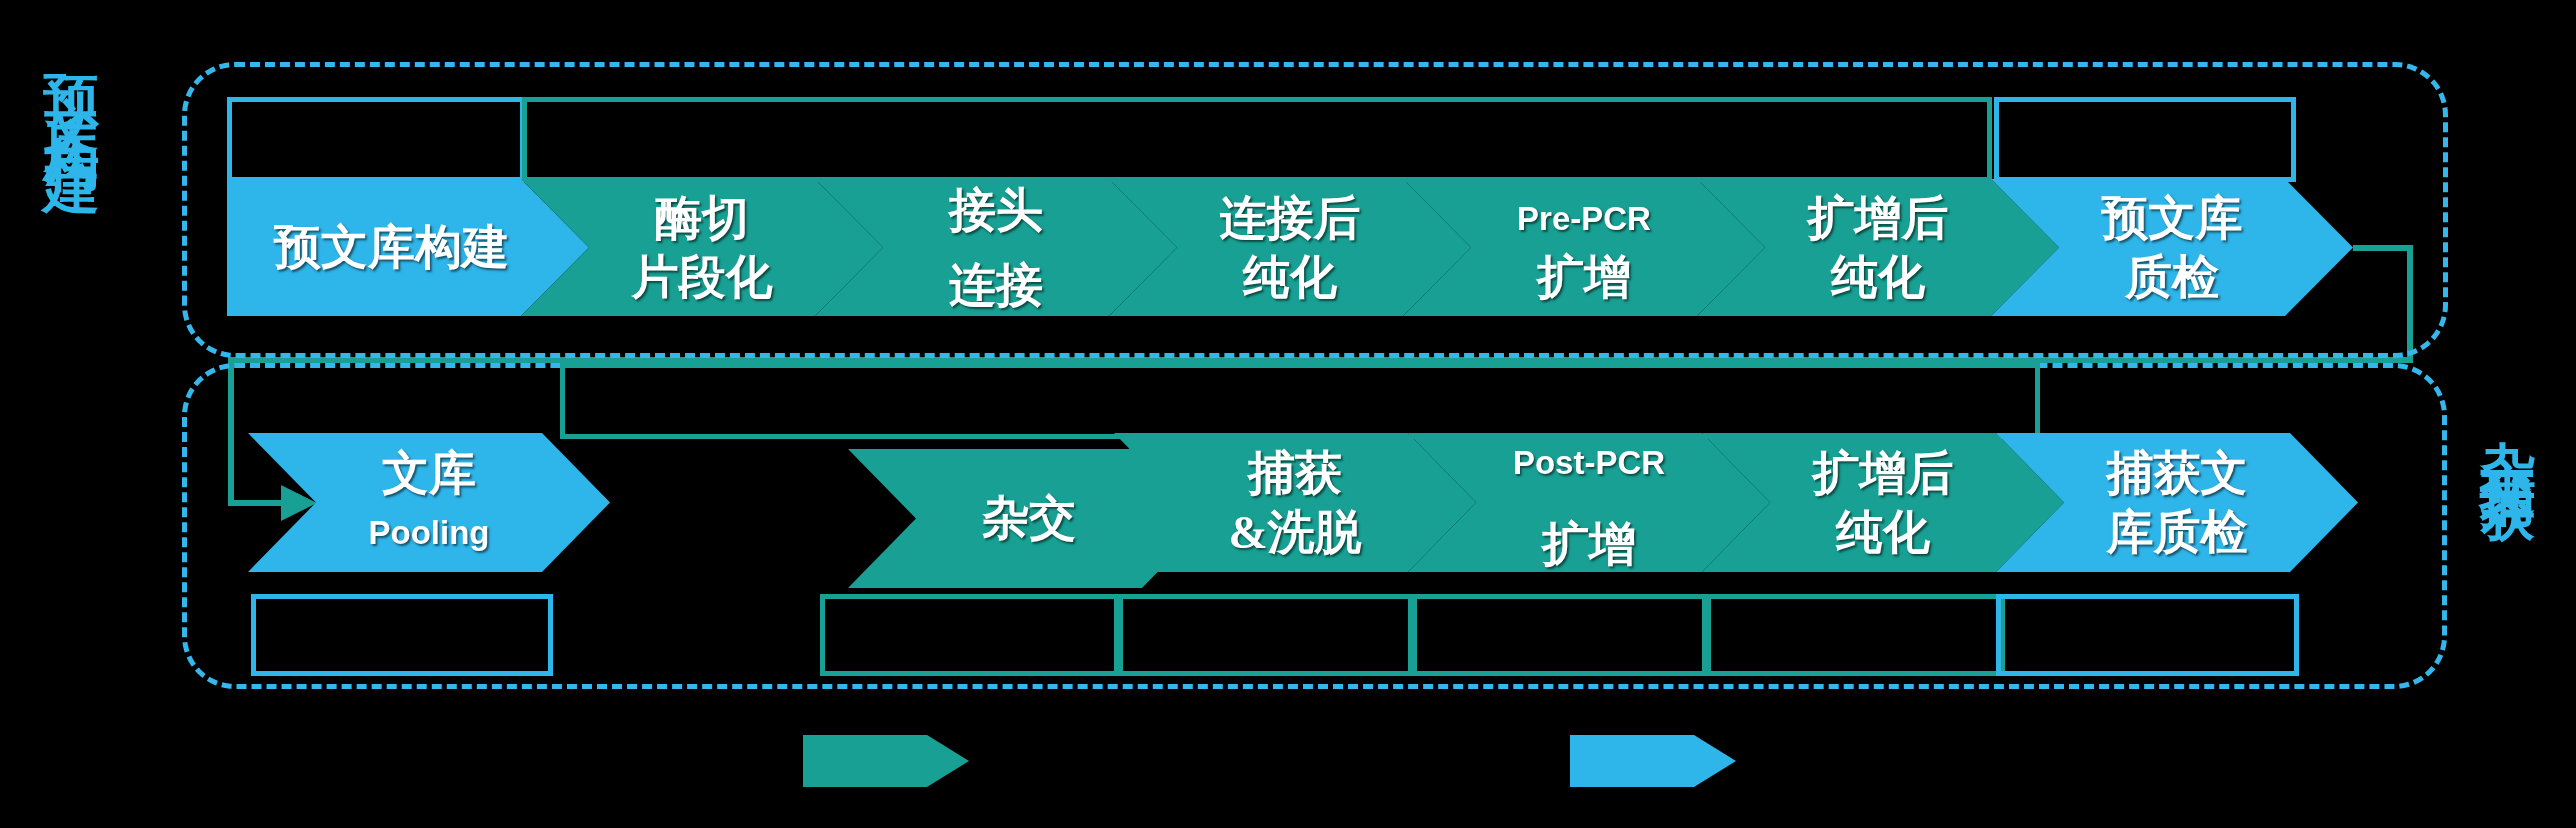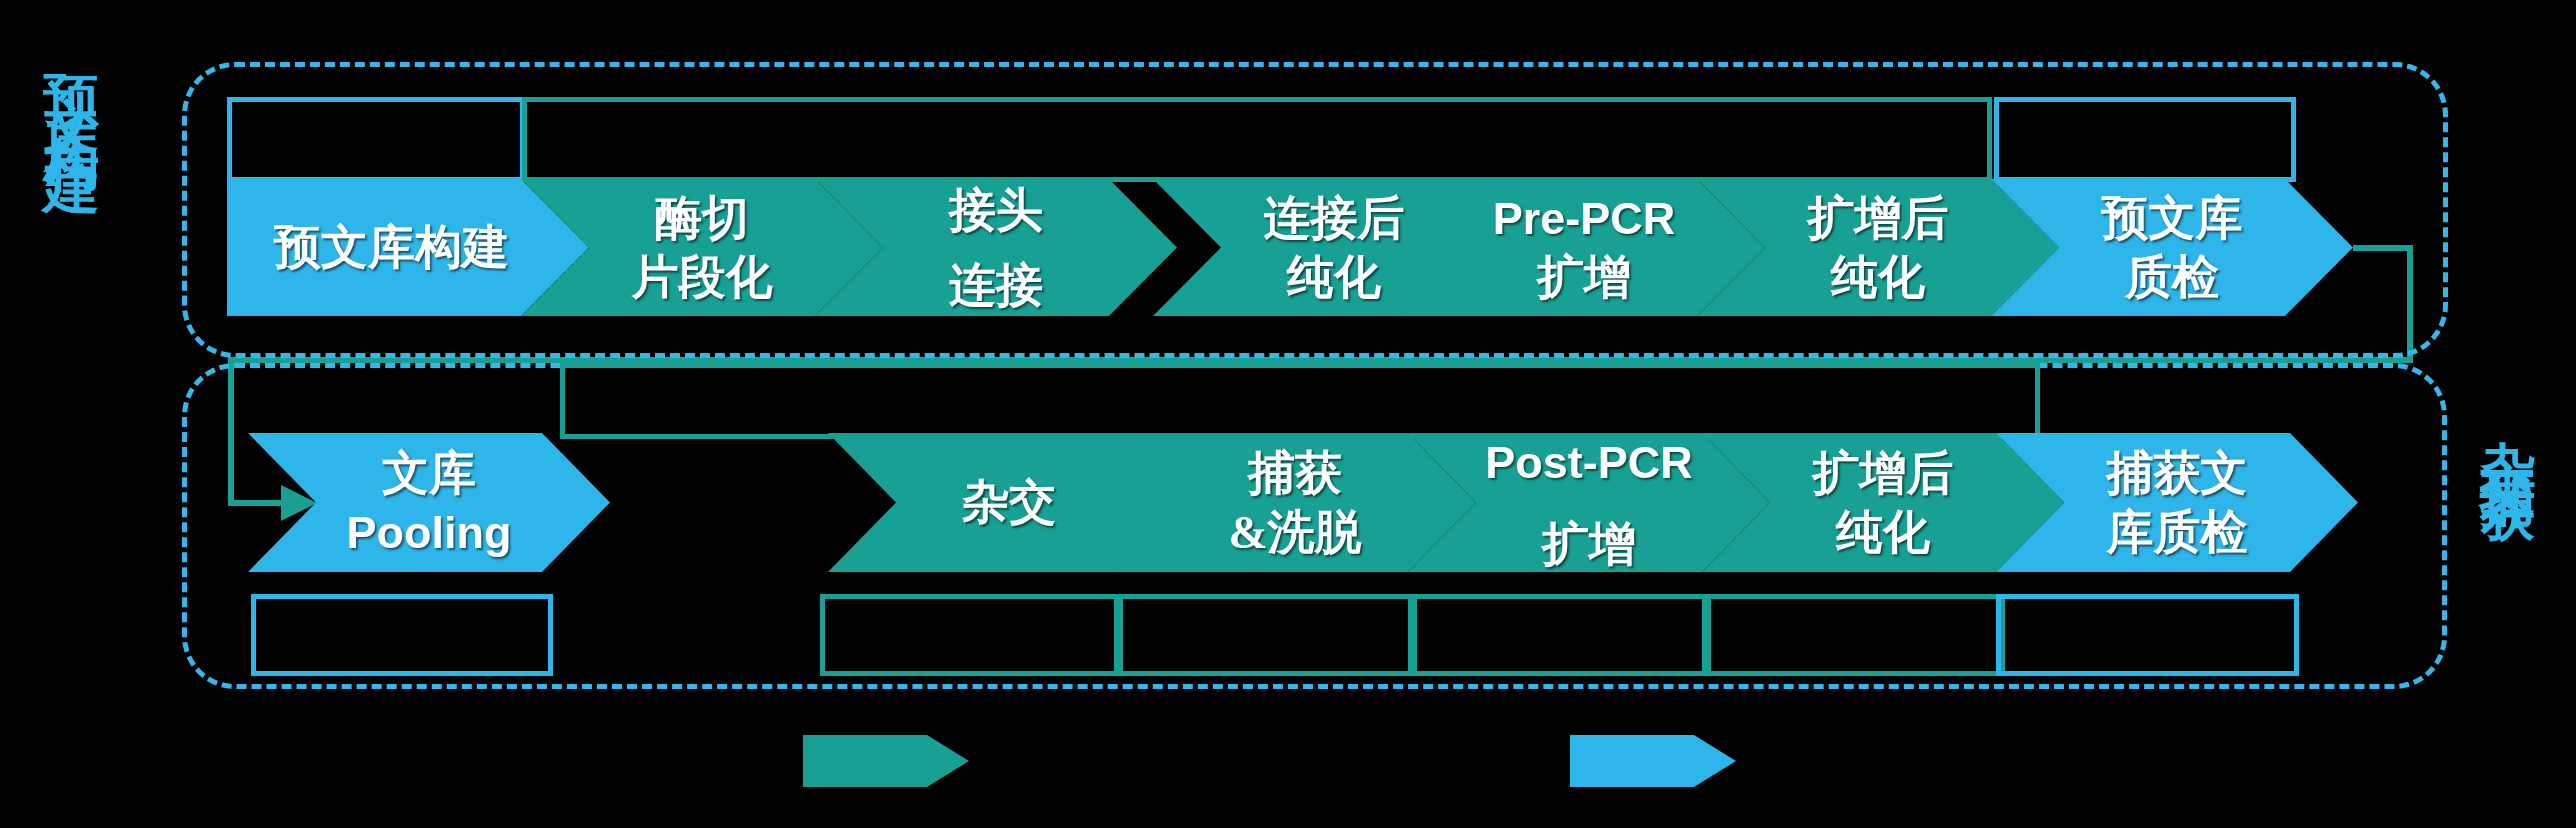--- a/index.html
+++ b/index.html
@@ -62,26 +62,26 @@
     font-size:47px; line-height:59px;
     clip-path:polygon(0 0, 294px 0, 362px 50%, 294px 100%, 0 100%, 68px 50%);
     text-shadow:1.7px 2.2px 2.2px rgba(0,0,0,0.55);
   }
   .arr.first { clip-path:polygon(0 0, 294px 0, 362px 50%, 294px 100%, 0 100%); padding-right:33px; width:329px; }
   .arr.blue { background:#2EB5E9; }
   .arr.teal { background:#17A093; }
   .row1 .arr { top:179px; height:137px; }
   .row2 .arr { top:433px; height:139px; }
   .p-r1s1 { left:227px; }  .p-r1s2 { left:521px; }  .p-r1s3 { left:815px;gap:16px; }
-  .p-r1s4 { left:1153px; } .p-r1s5 { left:1403px; } .p-r1s6 { left:1697px; }
+  .p-r1s4 { left:1109px; } .p-r1s5 { left:1403px; } .p-r1s6 { left:1697px; }
   .p-r1s7 { left:1991px; }
-  .p-r2s1 { left:248px; }  .p-r2s2 { left:828px; } .p-r2s3 { left:1114px; }
+  .p-r2s1 { left:248px; }  .p-r2s2 { left:848px;margin-top:16px; } .p-r2s3 { left:1114px; }
   .p-r2s4 { left:1408px;gap:24px; } .p-r2s5 { left:1702px; } .p-r2s6 { left:1996px; }
   .arr .line { min-height:0; }
-  .arr .latin { font-family:"Liberation Sans","DejaVu Sans",sans-serif; font-weight:700; font-size:45px; }
+  .arr .latin { font-family:"Liberation Sans","DejaVu Sans",sans-serif; font-weight:700; font-size:33px; }
 
   
   .legend-arrow {
     position:absolute; top:735px; width:166px; height:52px; z-index:3;
     clip-path:polygon(0 0, 124px 0, 166px 50%, 124px 100%, 0 100%);
   }
   .legend-teal { left:803px; background:#17A093; }
   .legend-blue { left:1570px; background:#2EB5E9; }
 </style>
 </head>

